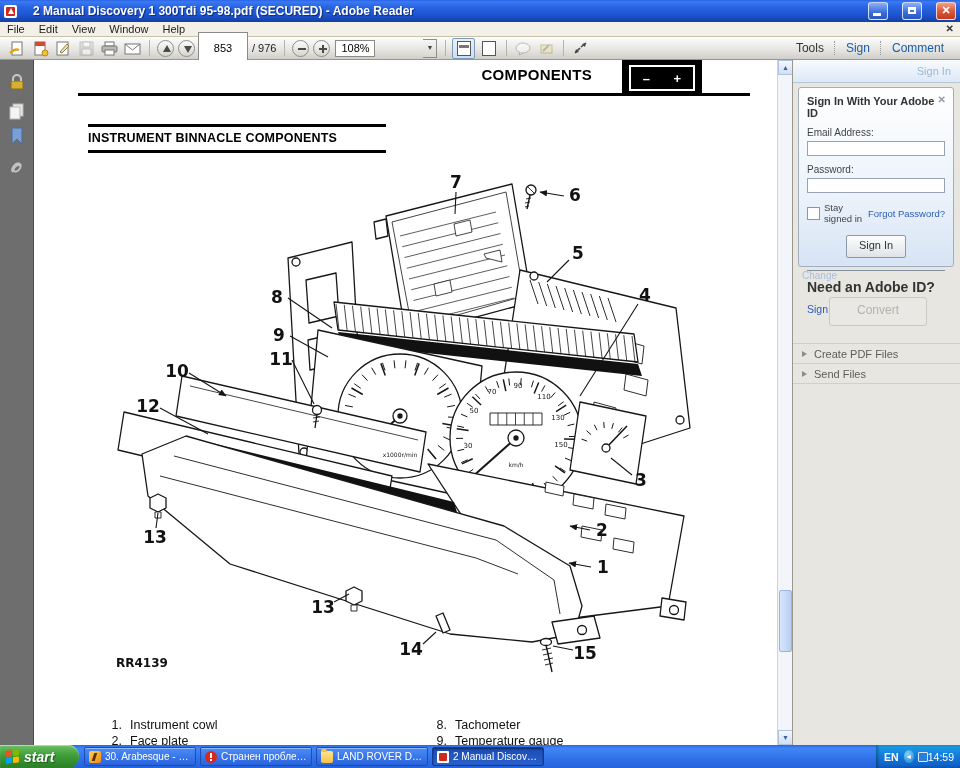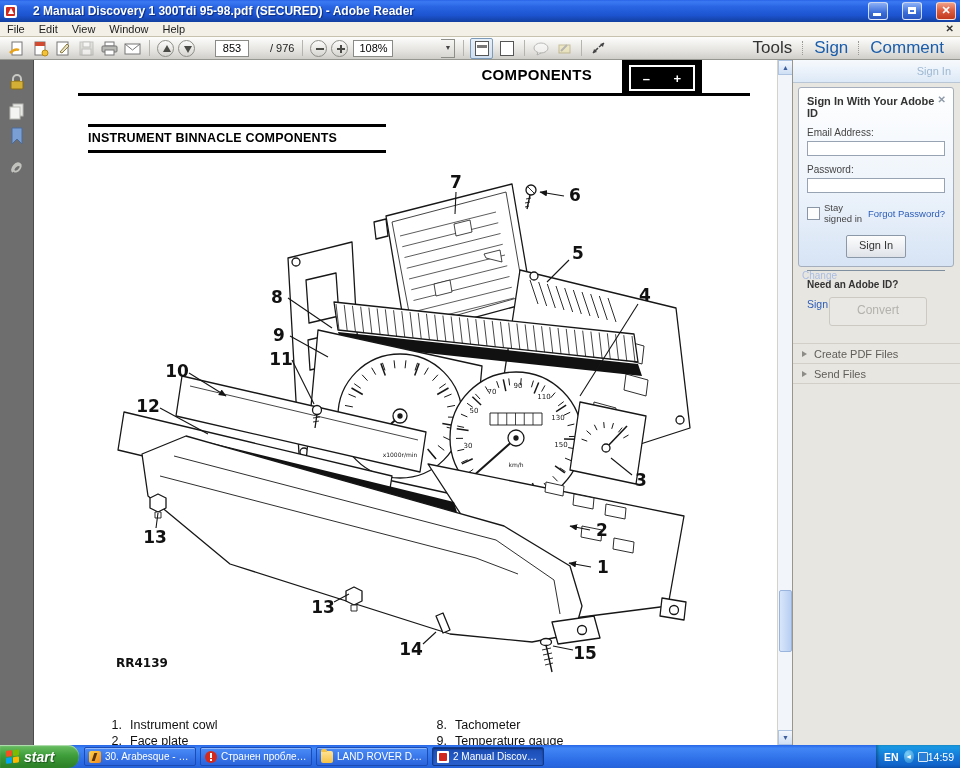--- a/index.html
+++ b/index.html
@@ -32,32 +32,32 @@
   .tbico{width:19px;height:17px;margin:0 2px;position:relative;flex:0 0 auto;}
   .tbico svg{position:absolute;left:0;top:0;}
   .tbsep{width:1px;height:16px;background:#b5b4ae;margin:0 5px;flex:0 0 auto;}
   .navcirc{width:17px;height:17px;border-radius:50%;border:1px solid #8e8e89;background:linear-gradient(180deg,#fbfbfa,#d6d5d0);box-sizing:border-box;margin:0 2px;position:relative;flex:0 0 auto;}
   .navcirc i{position:absolute;left:4.5px;font-style:normal;}
   .navcirc.up i{top:4px;width:0;height:0;border-left:4px solid transparent;border-right:4px solid transparent;border-bottom:7px solid #4a4a46;}
   .navcirc.dn i{top:5px;width:0;height:0;border-left:4px solid transparent;border-right:4px solid transparent;border-top:7px solid #4a4a46;}
   .navcirc.minus i{top:7px;width:8px;height:2.5px;background:#4a4a46;}
   .navcirc.plus i{top:7px;width:8px;height:2.5px;background:#4a4a46;}
   .navcirc.plus u{position:absolute;left:7.2px;top:4.2px;width:2.5px;height:8px;background:#4a4a46;}
-  #pageinput{width:32px;height:15px;border:1px solid #8a8a86;font-size:11px;text-align:center;font-family:"Liberation Sans",sans-serif;padding:0;margin:0 18px;background:#fff;}
+  #pageinput{width:32px;height:15px;border:1px solid #8a8a86;font-size:11px;text-align:center;font-family:"Liberation Sans",sans-serif;padding:8px;margin:0 1px;background:#fff;}
   .tbtext{font-size:11px;color:#222;margin:0 3px;white-space:nowrap;}
   .zbox{display:flex;align-items:center;margin:0 3px;gap:48px;}
   .zbox .zval{width:38px;height:15px;border:1px solid #8a8a86;background:#fff;font-size:11px;text-align:center;line-height:15px;}
   .zbox .zarr{width:13px;height:17px;border:1px solid #8e8e89;border-left:none;background:linear-gradient(180deg,#f6f6f4,#d8d7d2);font-size:7px;color:#444;text-align:center;line-height:16px;}
   .modebtn{width:21px;height:19px;border:1px solid transparent;border-radius:2px;margin:0 1px;position:relative;flex:0 0 auto;}
   .modebtn.pressed{border-color:#7d9ab8;background:linear-gradient(180deg,#e8f0f8,#cfdef0);}
   .modebtn .pg{position:absolute;left:4px;top:2.5px;width:12px;height:13px;border:1px solid #555;background:#fff;}
   .modebtn .pg i{position:absolute;left:1px;right:1px;top:3px;height:3px;background:#777;}
   .faded{opacity:.45;}
   .tb-right{margin-left:auto;display:flex;align-items:center;}
-  .tb-right .rlabel{font-size:17px;margin:0 10px;text-align:right;}
+  .tb-right .rlabel{font-size:12px;margin:0 10px;text-align:right;}
   .tb-right .rlabel.tools{color:#333;}
   .tb-right .rlabel.blue{color:#1a5dab;}
   .dotsep{width:1px;height:14px;border-left:1px dotted #9a9a94;}
 
   
   #main{left:0;top:60px;width:960px;height:685px;}
   #navstrip{left:0;top:0;width:34px;height:685px;background:#6e6e6e;border-right:1px solid #4b4b4b;box-sizing:border-box;}
   .navico{left:7px;width:20px;height:20px;}
 
   
@@ -88,21 +88,21 @@
   #card .ctitle{font-size:11px;font-weight:bold;color:#333;}
   #card .cx{position:absolute;right:7px;top:6px;font-size:10px;color:#8e9aa8;font-weight:bold;}
   #card .flabel{font-size:10px;color:#444;margin-top:8px;}
   #card input[type=text],#card input[type=password]{width:100%;height:15px;border:1px solid #97a3b2;box-sizing:border-box;margin-top:2px;font-size:10px;padding:0 2px;background:#fff;}
   #chkrow{display:flex;align-items:center;margin-top:9px;}
   #chkrow .chk{width:11px;height:11px;border:1px solid #8a96a5;background:#fdfdfd;margin-right:4px;flex:0 0 auto;}
   #chkrow .cl{font-size:9.5px;color:#444;}
   #chkrow .fp{font-size:9.5px;color:#2b5cb8;margin-left:auto;white-space:nowrap;}
   #signinbtn{display:block;margin:11px auto 0 auto;width:58px;height:21px;border:1px solid #8a98a8;border-radius:2px;background:linear-gradient(180deg,#fdfdfd,#dfe3e9);font-size:11px;color:#333;text-align:center;line-height:19px;}
   #card .divl{height:1px;background:#7f8fa0;margin-top:12px;}
-  #needid{font-size:10px;font-weight:bold;color:#333;margin-top:8px;}
+  #needid{font-size:14px;font-weight:bold;color:#333;margin-top:8px;}
   #signup{font-size:10.5px;color:#2b5cb8;margin-top:8px;}
   #changelink{left:9px;top:210px;font-size:10px;color:#aabde2;}
   #convertbtn{left:36px;top:237px;width:96px;height:27px;border:1px solid #ccc9c2;border-radius:3px;background:#e9e8e4;color:#b4b2ac;font-size:12px;text-align:center;line-height:25px;}
   .prow{left:0;width:168px;height:20px;border-top:1px solid #d2cfc8;box-sizing:border-box;display:flex;align-items:center;padding:0 9px;}
   .prow .tri{width:0;height:0;border-top:3.5px solid transparent;border-bottom:3.5px solid transparent;border-left:5px solid #8e8c86;margin-right:7px;}
   .prow .pl{font-size:11px;color:#5f5d58;}
   #prow1{top:283px;} #prow2{top:303px;} #prowend{top:323px;height:0;border-top:1px solid #d2cfc8;}
 
   
   #taskbar{left:0;top:745px;width:960px;height:41px;background:linear-gradient(180deg,#2666e8 0%,#4186f6 8%,#2a6ae4 42%,#1d55c8 82%,#1848b0 100%);}

